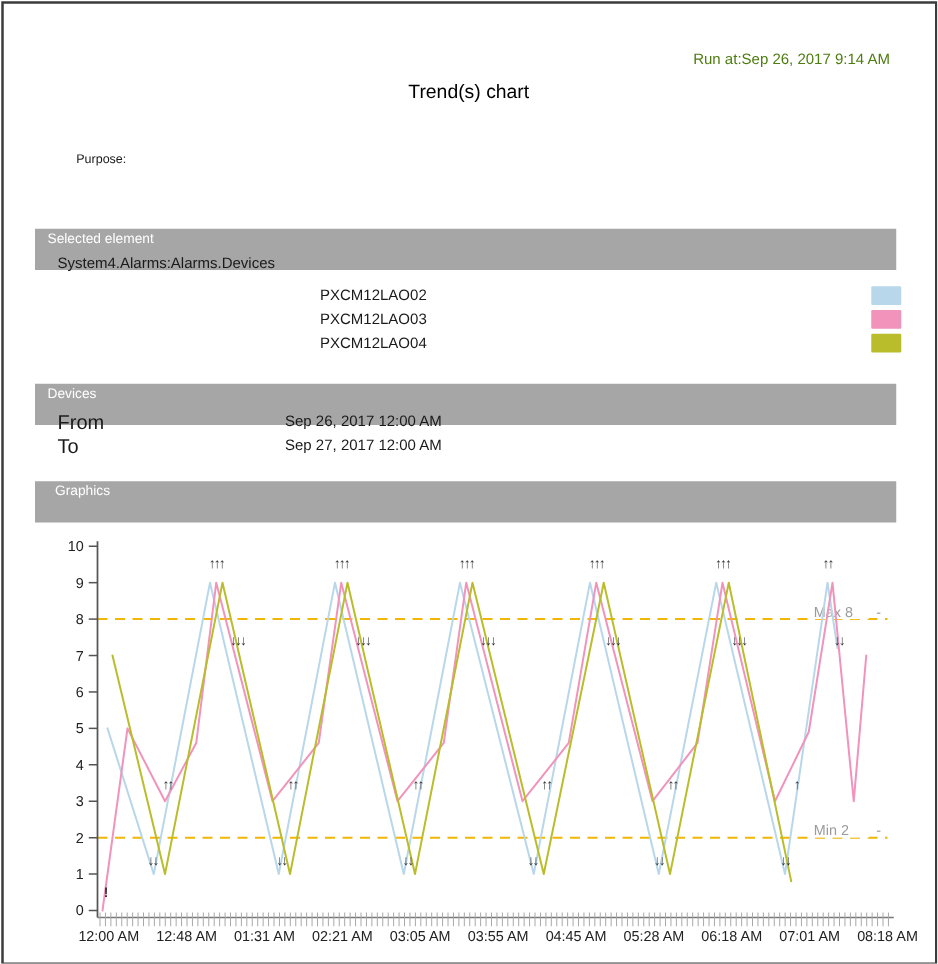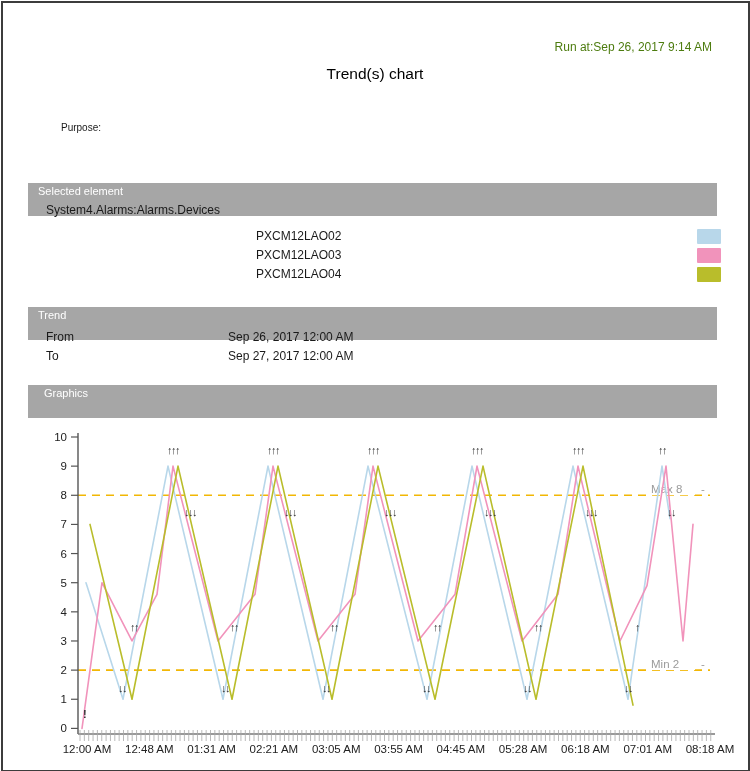--- a/index.html
+++ b/index.html
@@ -14,21 +14,21 @@
   .purpose-note{top:178px;left:56px;font-size:13px;font-family:"Liberation Serif","DejaVu Serif",serif;color:#222;}
   .section-bar{left:28px;width:689px;height:33px;background:#a6a6a6;color:#ffffff;font-size:11px;line-height:16px;padding-left:10px;box-sizing:border-box;}
   .bar-selected{top:183px;}
   .bar-period{top:307px;}
   .bar-graphics{top:385px;padding-left:16px;}
   .element-path{top:203px;left:46px;font-size:12px;}
   .legend{top:227px;left:0;width:750px;}
   .legend-row{position:relative;height:19px;text-align:right;}
   .legend-label{position:absolute;left:256px;top:2px;font-size:12px;color:#1a1a1a;}
   .legend-swatch{position:absolute;left:697px;top:2px;width:24px;height:15px;border-radius:1px;}
-  .period-row-label{left:46px;font-size:12px;}
+  .period-row-label{left:46px;font-size:16px;}
   .period-row-value{left:228px;font-size:12px;}
   .from-row{top:330px;}
   .to-row{top:349px;}
   #chart-svg{position:absolute;left:0;top:0;width:750px;height:771px;}
 </style>
 </head>
 <body>
 
 <div class="page">
   <div class="frame"></div>
@@ -50,21 +50,21 @@
     <div class="legend-row">
       <span class="legend-label">PXCM12LAO03</span>
       <span class="legend-swatch" style="background: rgb(241, 147, 187);"></span>
     </div>
     <div class="legend-row">
       <span class="legend-label">PXCM12LAO04</span>
       <span class="legend-swatch" style="background: rgb(185, 189, 43);"></span>
     </div>
   </div>
 
-  <div class="abs section-bar bar-period">Trend</div>
+  <div class="abs section-bar bar-period">Devices</div>
   <div class="abs period-row-label from-row">From</div>
   <div class="abs period-row-value from-row">Sep 26, 2017 12:00 AM</div>
   <div class="abs period-row-label to-row">To</div>
   <div class="abs period-row-value to-row">Sep 27, 2017 12:00 AM</div>
 
   <div class="abs section-bar bar-graphics">Graphics</div>
 
   <svg id="chart-svg" xmlns="http://www.w3.org/2000/svg">
       <line x1="78" y1="495.28" x2="710" y2="495.28" stroke="#f2b705" stroke-width="1.6" stroke-dasharray="8 6"></line>
       <rect x="649" y="483.28" width="46" height="12" fill="#ffffff"></rect>

